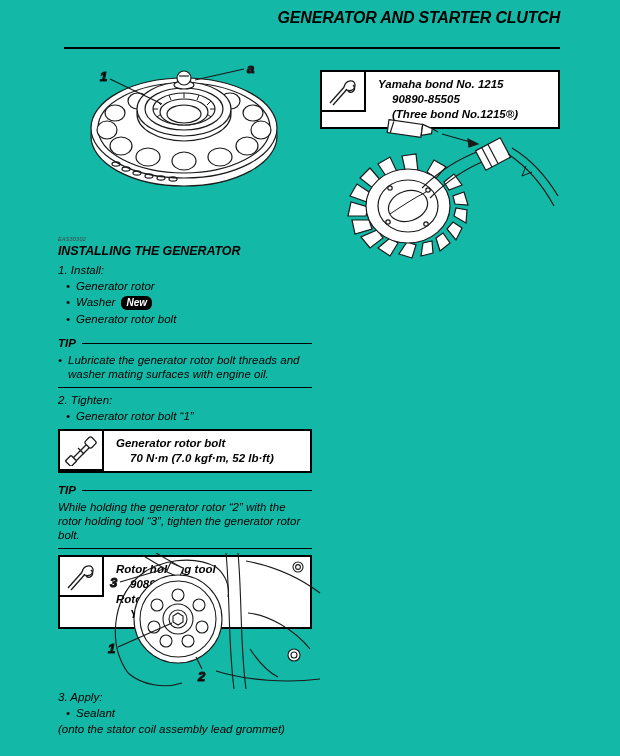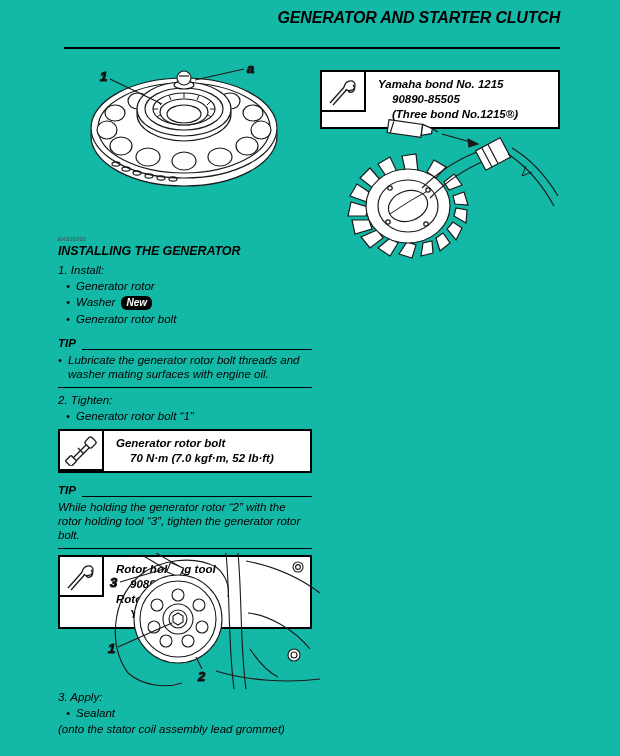--- a/index.html
+++ b/index.html
@@ -21,21 +21,21 @@
   .eas-code { font-size:5.5px; color:#444; letter-spacing:0.2px; }
   .sec-heading { font-size:12.5px; font-weight:bold; margin:1px 0 4px 0; letter-spacing:-0.1px; }
   .step-label { margin-top:2px; }
   .bullet-list { list-style:none; margin:1px 0 0 8px; }
   .bullet-list li { padding-left:10px; position:relative; margin-top:2px; }
   .bullet-list li::before { content:"•"; position:absolute; left:0; top:0; }
   .badge-new {
     display:inline-block; background:#000; color:#fff; font-weight:bold;
     font-size:10px; line-height:12px; padding:1px 5px; margin-left:6px; border-radius:6px;
   }
-  .tip-head { display:flex; align-items:flex-end; gap:6px; font-weight:bold; margin-top:10px; }
+  .tip-head { display:flex; align-items:center; gap:6px; font-weight:bold; margin-top:10px; }
   .tip-head::after { content:""; flex:1; border-top:1.5px solid #000; margin-top:1px; }
   .tip-bullets { list-style:none; margin-top:3px; }
   .tip-bullets li { padding-left:10px; position:relative; margin-top:3px; }
   .tip-bullets li::before { content:"•"; position:absolute; left:0; top:0; }
   .tip-text { margin-top:3px; }
   .end-rule { border-top:1.5px solid #000; margin:6px 0 5px 0; }
 
   .spec-box { border:2px solid #000; display:flex; margin-top:6px; background:#fff; }
   .spec-icon-cell { flex:none; width:46px; }
   .spec-icon-frame {

